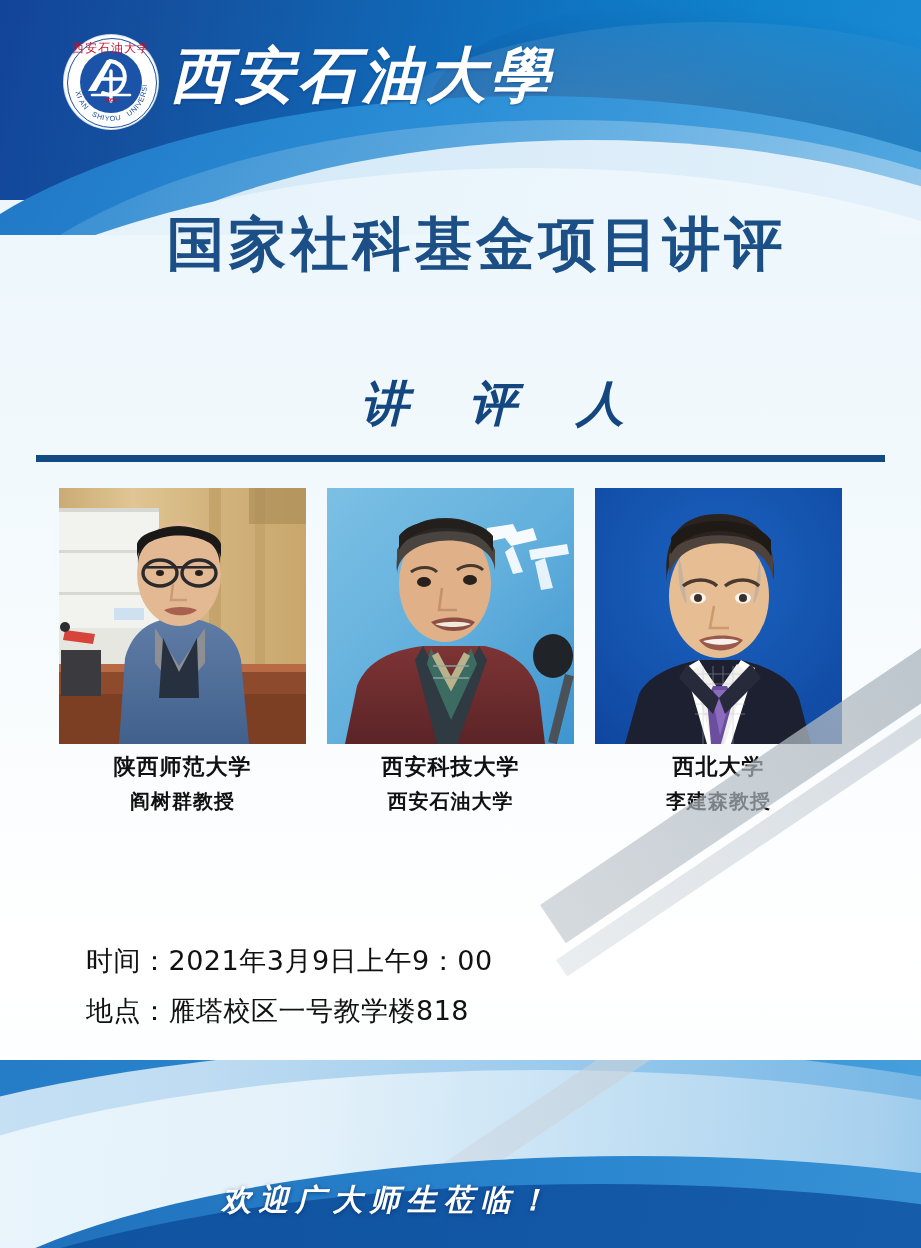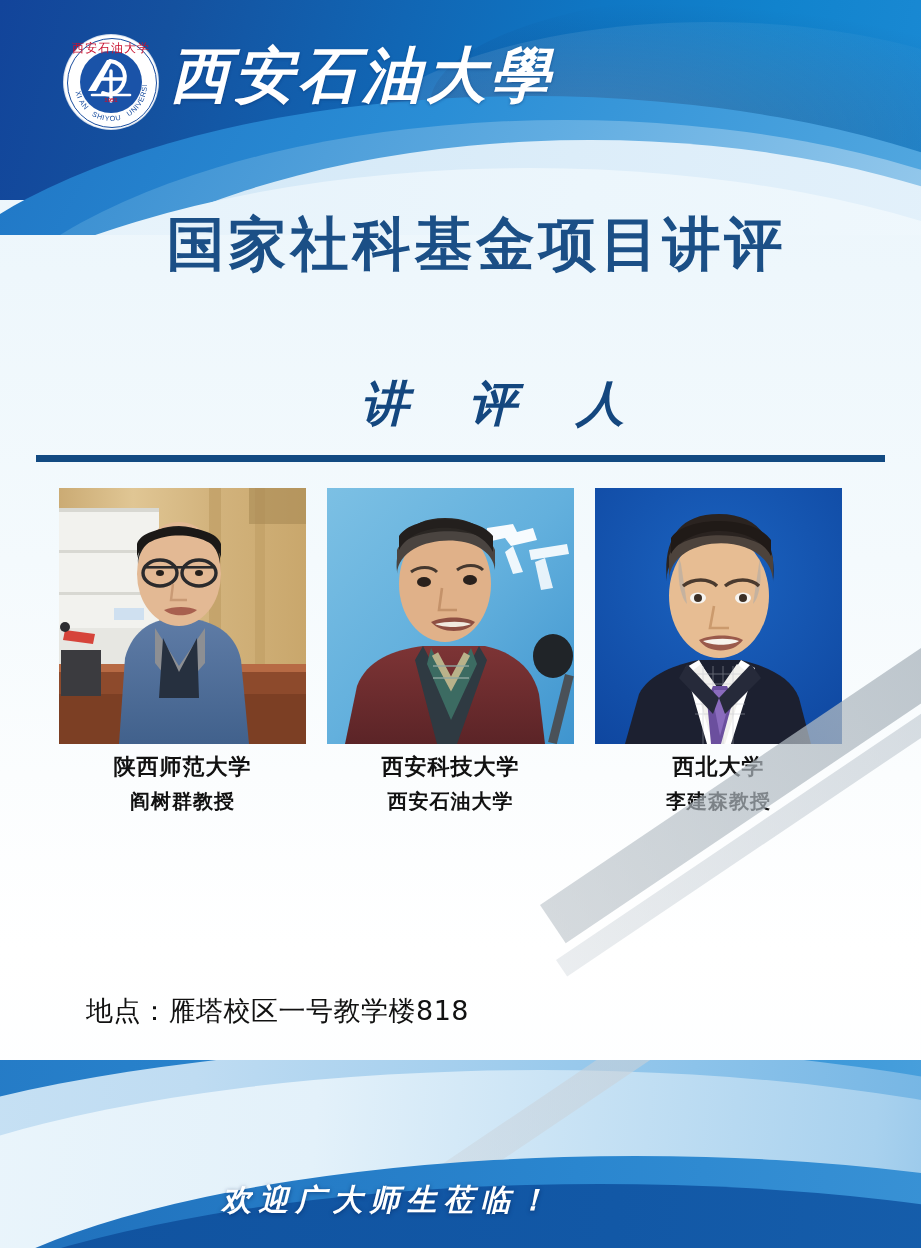--- a/index.html
+++ b/index.html
@@ -285,20 +285,21 @@
   <div class="cap org c1">陕西师范大学</div>
   <div class="cap per c1">阎树群教授</div>
   <div class="cap org c2">西安科技大学</div>
   <div class="cap per c2">西安石油大学</div>
   <div class="cap org c3">西北大学</div>
   <div class="cap per c3">李建森教授</div>
 
   <div class="gray-band"></div>
   <div class="gray-band2"></div>
 
+  <div class="info t">时间：2021年3月9日上午9：00</div>
   <div class="info l">地点：雁塔校区一号教学楼818</div>
   <div class="dept">马克思主义学院</div>
 
   <div class="footer">
     <div class="f-deep"></div>
     <div class="f-w1"></div>
     <div class="f-w2"></div>
     <div class="f-w3"></div>
     <div class="f-gray"></div>
     <div class="f-w4"></div>

